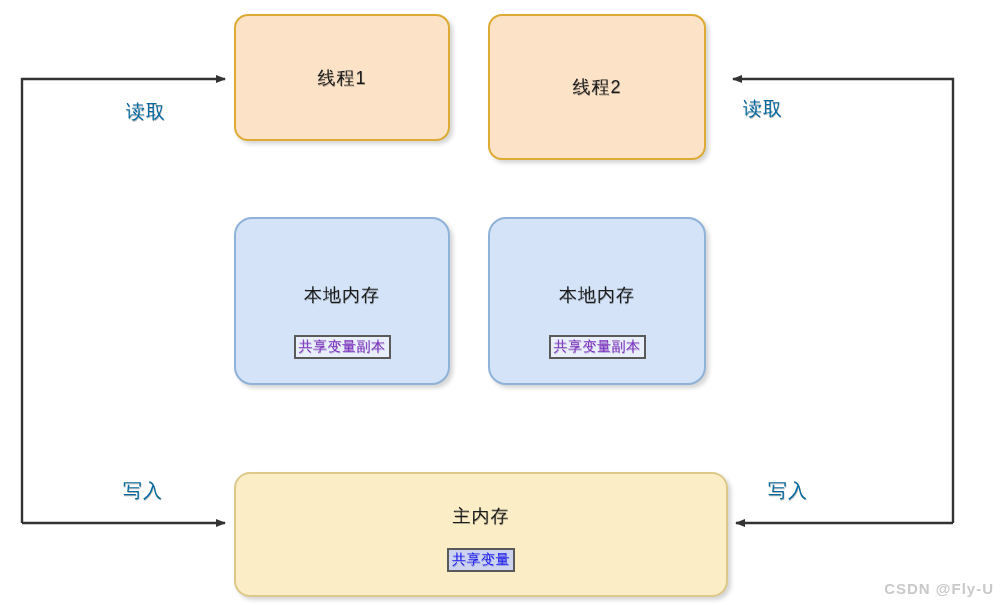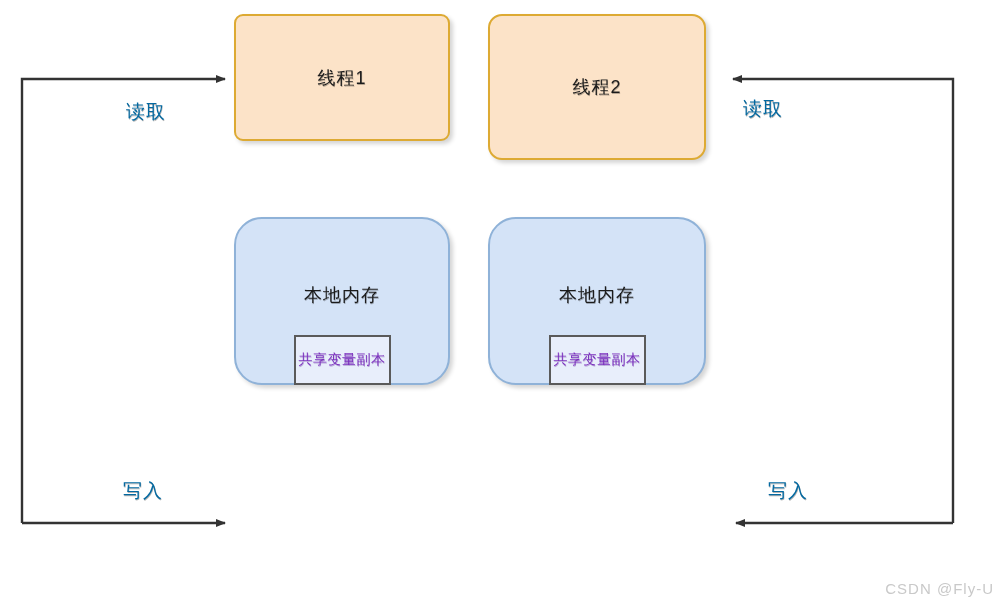--- a/index.html
+++ b/index.html
@@ -35,21 +35,21 @@
     justify-content: center;
     box-shadow: 3px 3px 4px rgba(0,0,0,0.17);
   }
   .node-thread {
     background: #fce3c8;
     border: 2px solid #ddaa33;
   }
   .node-local {
     background: #d4e3f7;
     border: 2px solid #8fb2d8;
-    border-radius: 28px;
+    border-radius: 18px;
     justify-content: flex-start;
   }
   .node-main {
     background: #fbeec7;
     border: 2px solid #dcc888;
     border-radius: 16px;
     justify-content: flex-start;
   }
   .node-title {
     font-size: 18px;
@@ -64,21 +64,21 @@
   .node-local .node-title {
     margin-top: 64px;
   }
   .node-main .node-title {
     margin-top: 30px;
   }
   .badge {
     display: inline-block;
     font-size: 14px;
     line-height: 1.25;
-    padding: 14px 3px;
+    padding: 1px 3px;
     border: 2px solid #5a5a5a;
     letter-spacing: 0.5px;
     white-space: nowrap;
   }
   .badge-copy {
     color: #7b2fbe;
     background: #e8eefb;
     margin-top: 28px;
     text-shadow: 0.5px 0.5px 0 rgba(80,20,140,0.35);
   }
@@ -97,20 +97,21 @@
     text-shadow: 0.6px 0.6px 0 rgba(0,0,0,0.3);
   }
   .watermark {
     position: absolute;
     right: 12px;
     bottom: 8px;
     font-size: 15px;
     color: #c9c9c9;
     letter-spacing: 1px;
     white-space: nowrap;
+    font-weight: bold;
   }
 </style>
 </head>
 <body>
 
 <div id="canvas">
 
   <svg class="arrow-layer" viewBox="0 0 1006 605" width="1006" height="605" aria-hidden="true">
     <defs>
       <marker id="ah" markerWidth="10" markerHeight="8" refX="9" refY="4" orient="auto" markerUnits="userSpaceOnUse">
@@ -126,38 +127,42 @@
     </g>
 
     <g>
       <path d="M953,523 L953,79 L733,79" fill="none" stroke="#333333" stroke-width="2.4" marker-end="url(#ah)"></path>
     </g>
     <g>
       <path d="M953,523 L736,523" fill="none" stroke="#333333" stroke-width="2.4" marker-end="url(#ah)"></path>
     </g>
   </svg>
 
-  <div class="node node-thread" style="left:234px; top:14px; width:216px; height:127px;border-radius:9px;">
+  <div class="node node-thread" style="left:234px; top:14px; width:216px; height:127px;">
     <div class="node-title">线程1</div>
   </div>
 
   <div class="node node-thread" style="left:488px; top:14px; width:218px; height:146px;">
     <div class="node-title">线程2</div>
   </div>
 
   <div class="node node-local" style="left:234px; top:217px; width:216px; height:168px;">
     <div class="node-title">本地内存</div>
     <div class="badge badge-copy">共享变量副本</div>
   </div>
 
   <div class="node node-local" style="left:488px; top:217px; width:218px; height:168px;">
     <div class="node-title">本地内存</div>
     <div class="badge badge-copy">共享变量副本</div>
   </div>
 
+  <div class="node node-main" style="left:234px; top:472px; width:494px; height:125px;">
+    <div class="node-title">主内存</div>
+    <div class="badge badge-shared">共享变量</div>
+  </div>
 
   <div class="edge-label" style="left:126px; top:99px;">读取</div>
 
   <div class="edge-label" style="left:743px; top:96px;">读取</div>
 
   <div class="edge-label" style="left:123px; top:478px;">写入</div>
 
   <div class="edge-label" style="left:768px; top:478px;">写入</div>
 
   <div class="watermark">CSDN @Fly-U</div>

